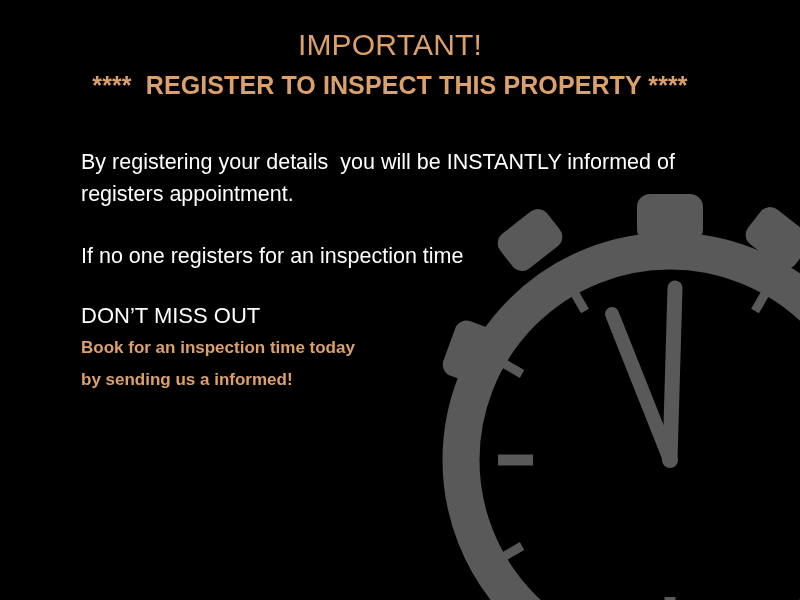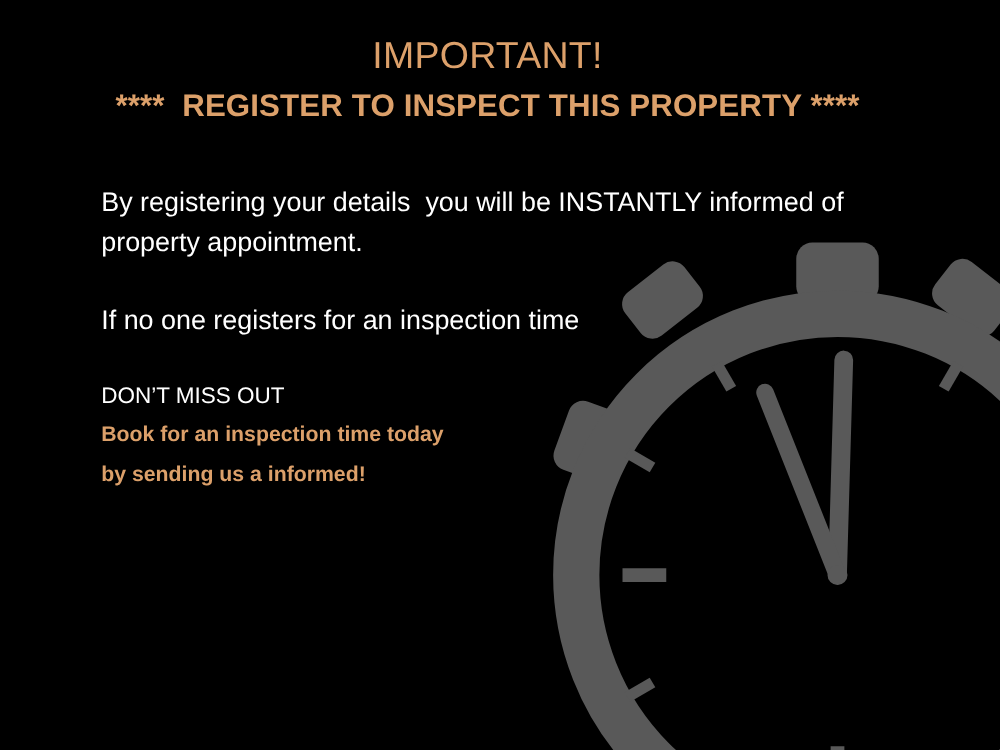--- a/index.html
+++ b/index.html
@@ -79,21 +79,21 @@
     white-space: pre;
   }
   .para-gap {
     height: 30px;
   }
   .para-gap-small {
     height: 28px;
   }
   .cta-white {
     color: #ffffff;
-    font-size: 18px;
+    font-size: 22px;
     font-weight: 400;
     line-height: 32px;
     white-space: pre;
   }
   .cta-orange {
     color: #dca06a;
     font-size: 17px;
     font-weight: 700;
     line-height: 32px;
     white-space: pre;
@@ -152,21 +152,21 @@
 
     <div class="heading-block">
       <div class="heading-line-1">IMPORTANT!</div>
       <div class="heading-line-2">****  REGISTER TO INSPECT THIS PROPERTY ****</div>
     </div>
 
     <div class="body-block">
 
       <div>
         <div class="para">By registering your details  you will be INSTANTLY informed of</div>
-        <div class="para">property appointment.</div>
+        <div class="para">registers appointment.</div>
       </div>
 
       <div class="para-gap"></div>
 
       <div>
         <div class="para">If no one registers for an inspection time</div>
       </div>
 
       <div class="para-gap-small"></div>
 

